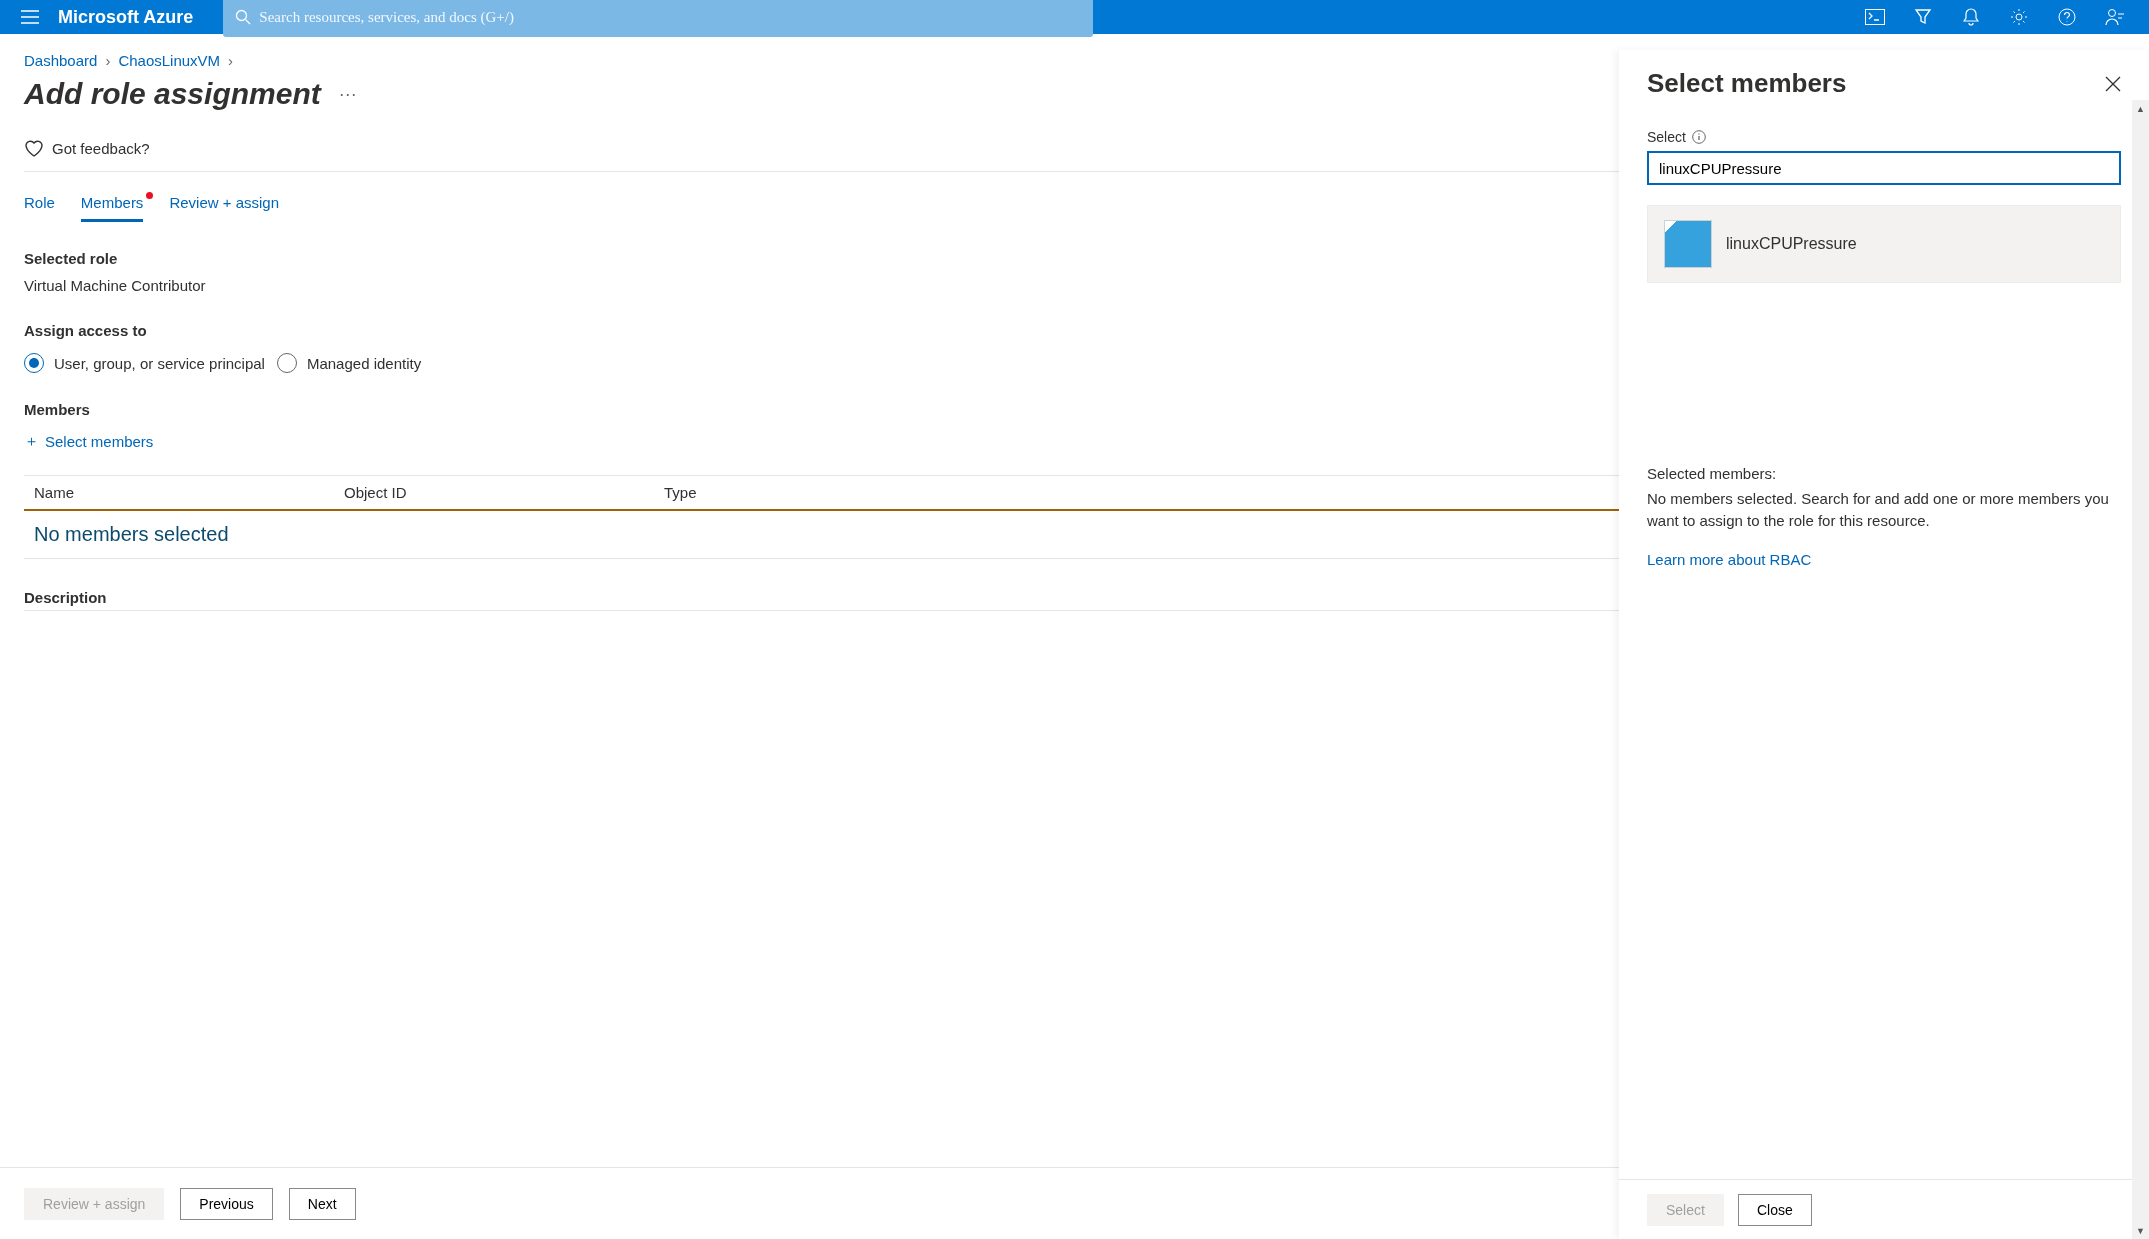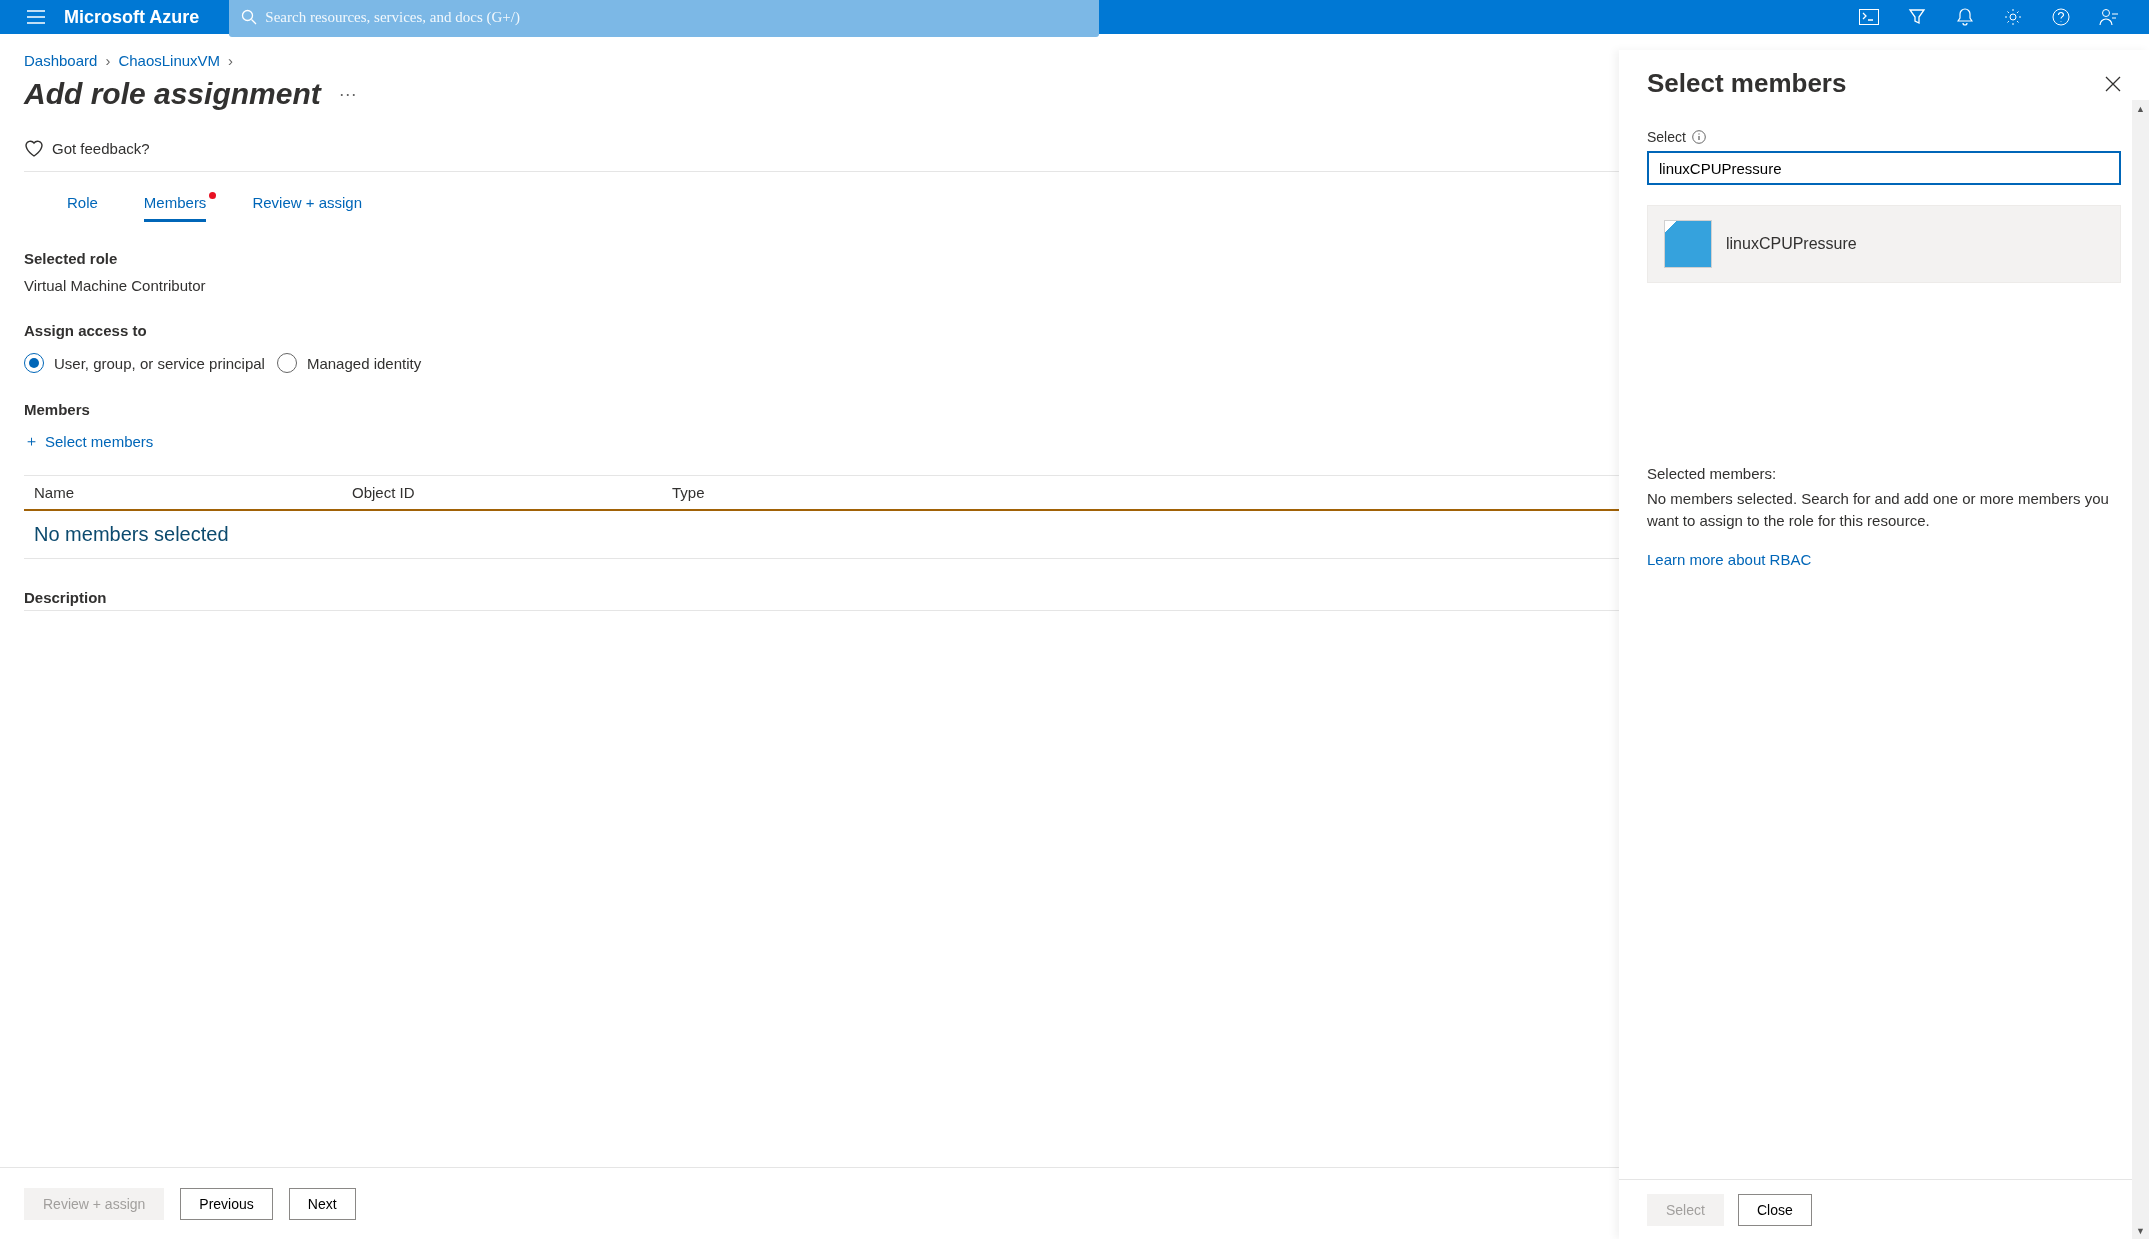--- a/index.html
+++ b/index.html
@@ -1,59 +1,59 @@
 <!DOCTYPE html>
 <html><head>
 <meta charset="utf-8">
 <style>
 * { box-sizing: border-box; margin: 0; padding: 0; font-family: "Segoe UI", -apple-system, sans-serif; }
 body { background: #fff; color: #323130; overflow: hidden; width: 2149px; height: 1239px; position: relative; }
 
 
-.topbar { height: 34px; background: #0078d4; color: #fff; display: flex; align-items: center; padding: 0 16px; }
+.topbar { height: 34px; background: #0078d4; color: #fff; display: flex; align-items: center; padding: 0 10px; }
 .hamburger { width: 40px; height: 40px; display: flex; align-items: center; justify-content: center; cursor: pointer; }
 .brand { font-size: 18px; font-weight: 600; margin-left: 8px; margin-right: 30px; white-space: nowrap; }
 .searchbox { flex: 1; max-width: 870px; height: 40px; background: #7cb8e6; border-radius: 3px; display: flex; align-items: center; padding: 0 12px; margin-right: 20px; }
 .searchbox input { background: transparent; border: none; outline: none; color: #fff; font-size: 15px; flex:1; margin-left:8px;font-family:Liberation Serif, serif; }
 .searchbox input::placeholder { color: #fff; opacity: .9; }
 .topicons { margin-left: auto; display: flex; gap: 24px; align-items: center; padding-right: 12px; }
 .topicon { width: 24px; height: 24px; display:flex; align-items:center; justify-content:center; cursor:pointer; color:#fff; }
 
 
 .main { padding: 0 24px; }
 .breadcrumb { display: flex; align-items: center; gap: 8px; padding: 18px 0 8px; font-size: 15px; }
 .breadcrumb a { color: #0066b8; text-decoration: none; text-align: right; }
 .breadcrumb .chev { color: #666; }
 .pagetitle { display: flex; align-items: center; gap: 18px; padding-bottom: 12px; }
 .pagetitle h1 { font-size: 30px; font-weight: 600; color: #323130; font-style: italic; }
 .dots { color:#666; font-size: 18px; }
 
 .feedback { display:flex; align-items:center; gap:8px; padding: 16px 0 14px; border-bottom: 1px solid #e5e5e5; font-size:15px; color:#323130; }
 
 
-.tabs { display:flex; gap: 46px; padding: 22px 0 0; margin-left: 43px; }
+.tabs { display:flex; gap: 26px; padding: 22px 0 0; }
 .tab { font-size: 15px; color: #0066b8; padding-bottom: 8px; cursor:pointer; position:relative; }
 .tab.active { border-bottom: 3px solid #0066b8; }
 .tab .dot { width:7px; height:7px; border-radius:50%; background:#e81123; position:absolute; top:-2px; right:-10px; }
 
 
 .section-label { font-weight: 600; font-size: 15px; margin-top: 28px; }
 .field-value { font-size: 15px; margin-top: 10px; color:#323130; }
 .radios { margin-top: 14px; display:flex; flex-direction:row; gap: 12px; }
 .radio { display:flex; align-items:center; gap: 10px; font-size:15px; }
 .radio-circle { width:20px; height:20px; border:1px solid #666; border-radius:50%; display:flex; align-items:center; justify-content:center; }
 .radio-circle.sel { border-color:#0066b8; }
 .radio-circle.sel::after { content:''; width:10px; height:10px; background:#0066b8; border-radius:50%; }
 
 .selectmembers { display:flex; align-items:center; gap:6px; color:#0066b8; font-size:15px; margin-top:14px; cursor:pointer; }
 
 .members-table { margin-top: 24px; }
 .members-table .hdr { display:flex; font-size:15px; color:#323130; font-weight:400; padding:8px 0; border-top:1px solid #e5e5e5; }
 .members-table .hdr > div:nth-child(1){ width:320px; padding-left:10px;}
-.members-table .hdr > div:nth-child(2){ width:320px;margin-left:8px;}
+.members-table .hdr > div:nth-child(2){ width:320px;}
 .members-table .row { padding: 12px 10px; font-size:20px; color:#0c4a6e; border-top:2px solid #a16207; }
 .members-table .end { border-top:1px solid #e5e5e5; height:1px; }
 
 .desc-sec { margin-top: 30px; border-bottom:1px solid #e5e5e5; padding-bottom:4px;}
 
 
 .bottombar { position:absolute; left:0; right:0; bottom:0; height:72px; border-top:1px solid #e5e5e5; display:flex; align-items:center; padding:0 24px; gap:16px; background:#fff; }
 .btn { height:32px; padding:0 18px; font-size:14px; border:1px solid #8a8886; background:#fff; cursor:pointer; }
 .btn.disabled { background:#f3f2f1; color:#a19f9d; border-color:#f3f2f1; cursor:default; }
 

